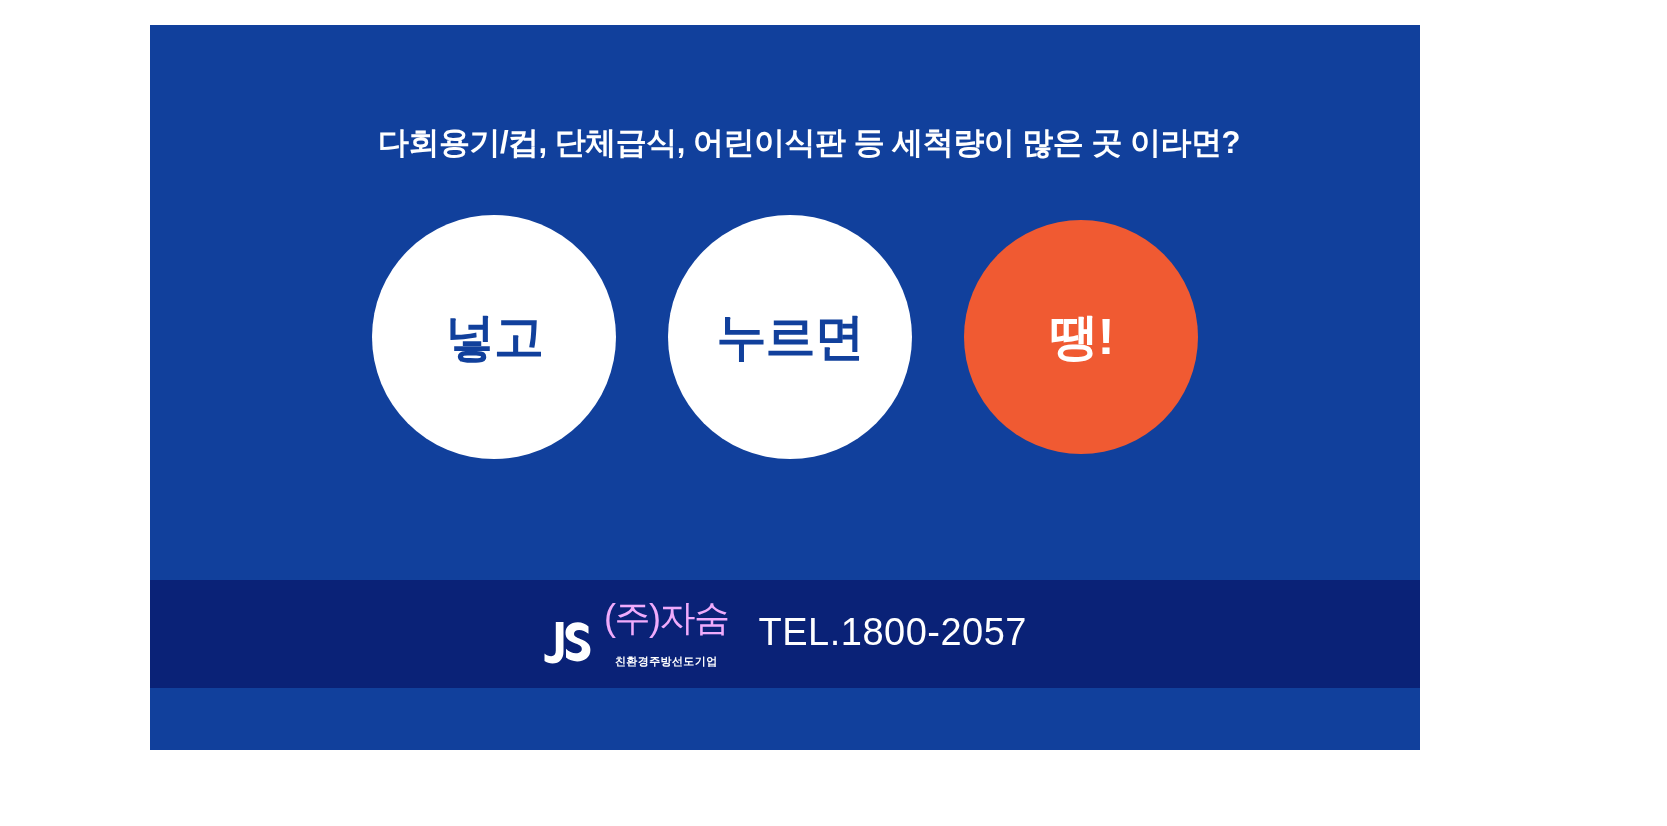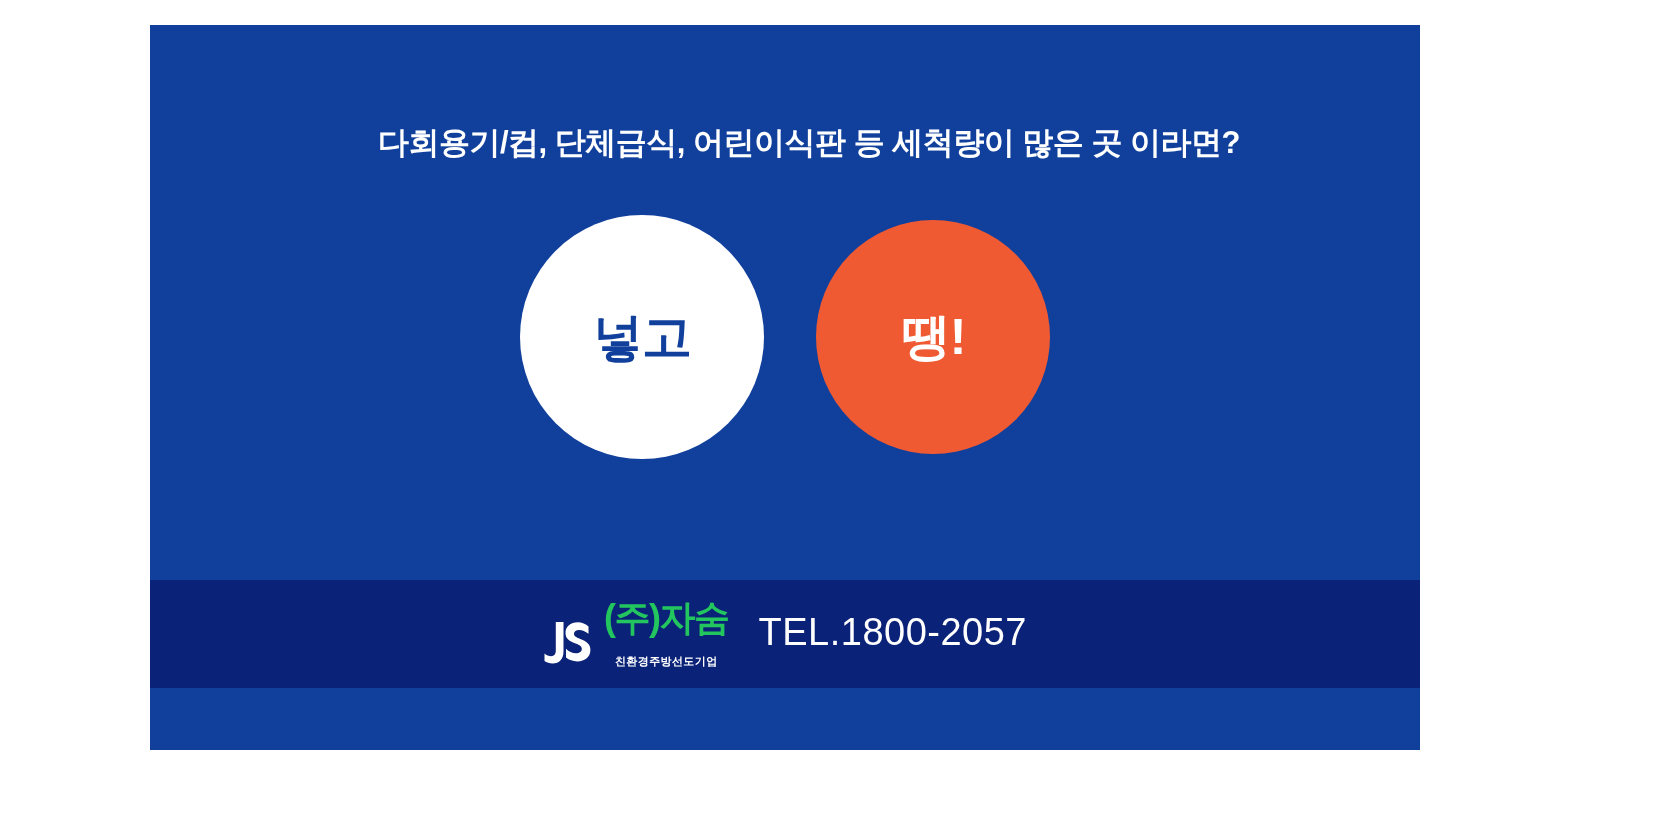--- a/index.html
+++ b/index.html
@@ -127,23 +127,23 @@
   }
 
   .logo-text-block {
     display: flex;
     flex-direction: column;
     align-items: center;
     justify-content: flex-end;
   }
 
   .logo-wordmark {
-    color: #22c55e;
+    color: #f0abfc;
     font-size: 36px;
-    font-weight: bold;
+    font-weight: normal;
     letter-spacing: -1.5px;
     line-height: 1.02;
     white-space: nowrap;
   }
 
   .logo-tagline {
     color: #ffffff;
     font-size: 11px;
     font-weight: bold;
     letter-spacing: 0.4px;
@@ -180,20 +180,23 @@
   <div class="panel">
 
     <div class="headline">다회용기/컵, 단체급식, 어린이식판 등 세척량이 많은 곳 이라면?</div>
 
     <div class="circles">
 
       <div class="circle circle-white">
         <span class="circle-label">넣고</span>
       </div>
 
+      <div class="circle circle-white">
+        <span class="circle-label">누르면</span>
+      </div>
 
       <div class="circle circle-orange">
         <span class="circle-label">땡!</span>
       </div>
 
     </div>
 
     <div class="footer-band">
       <div class="footer-inner">
 

